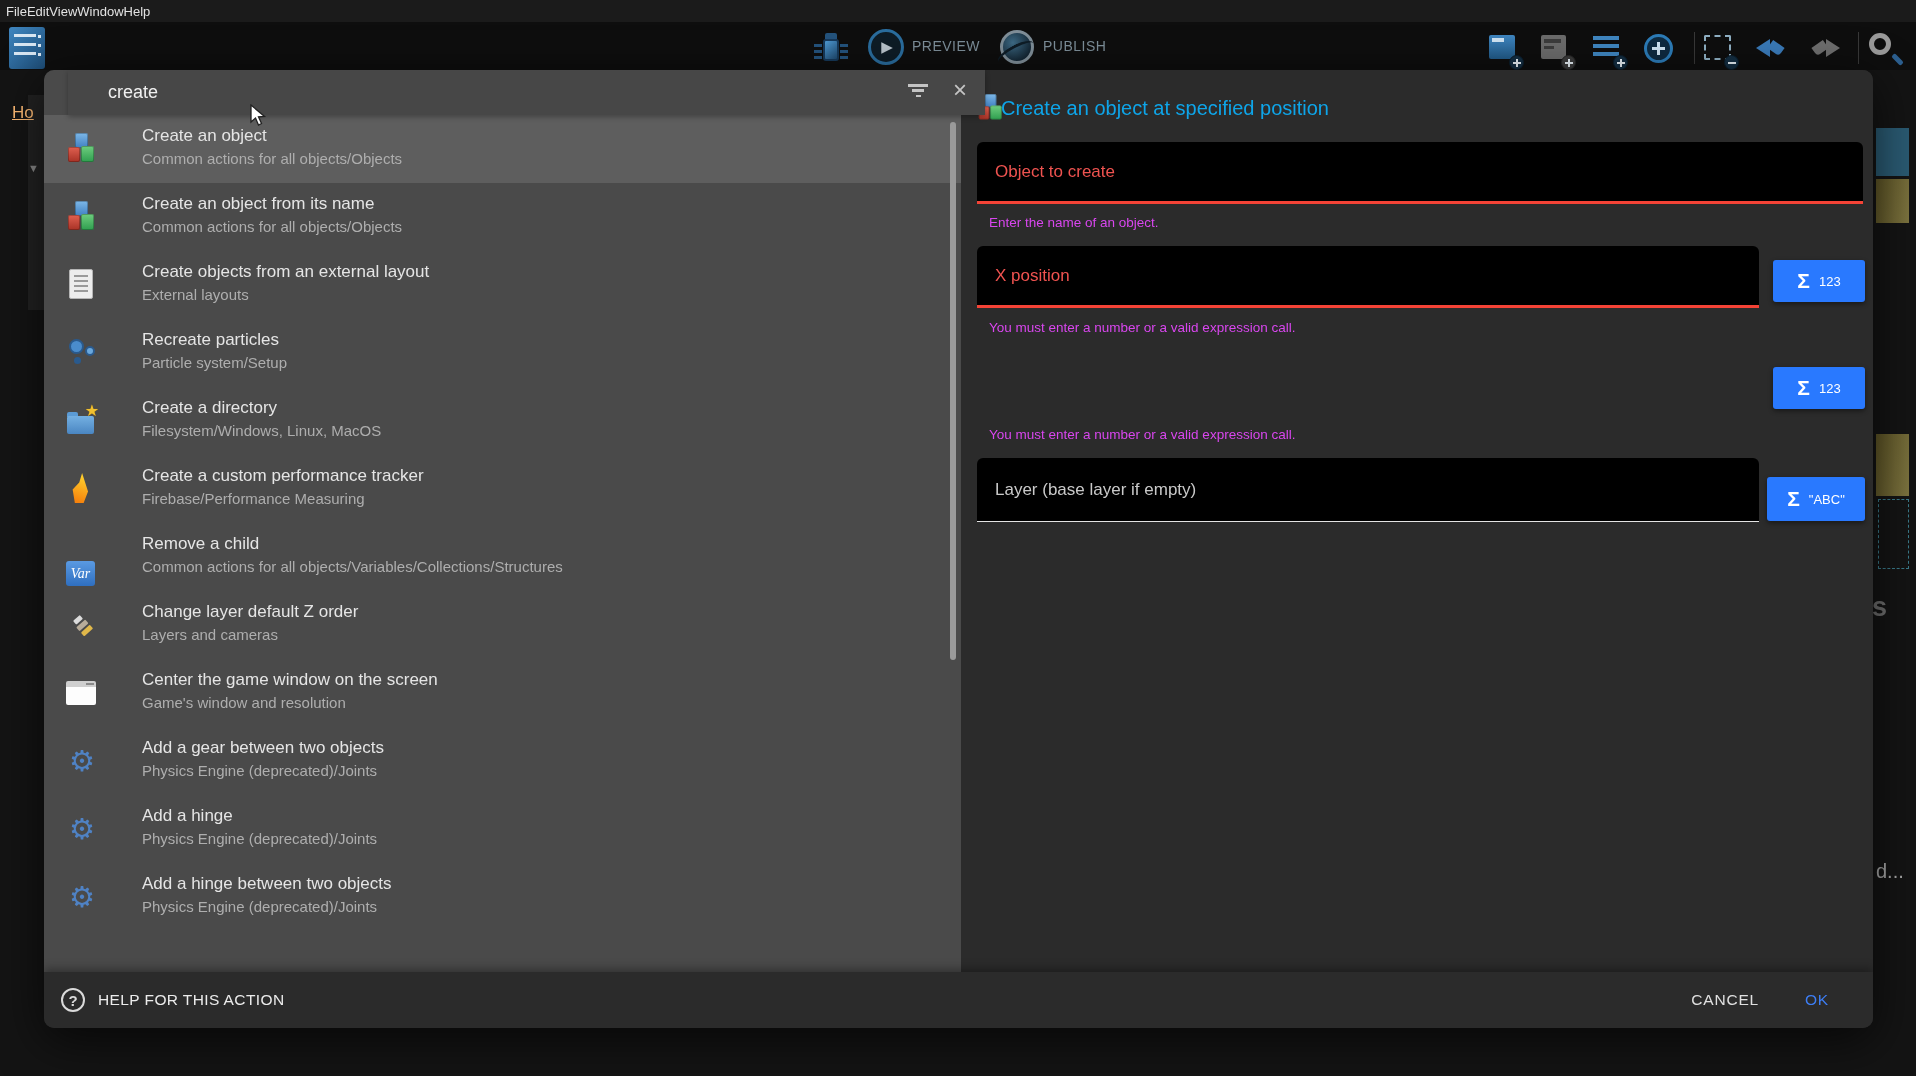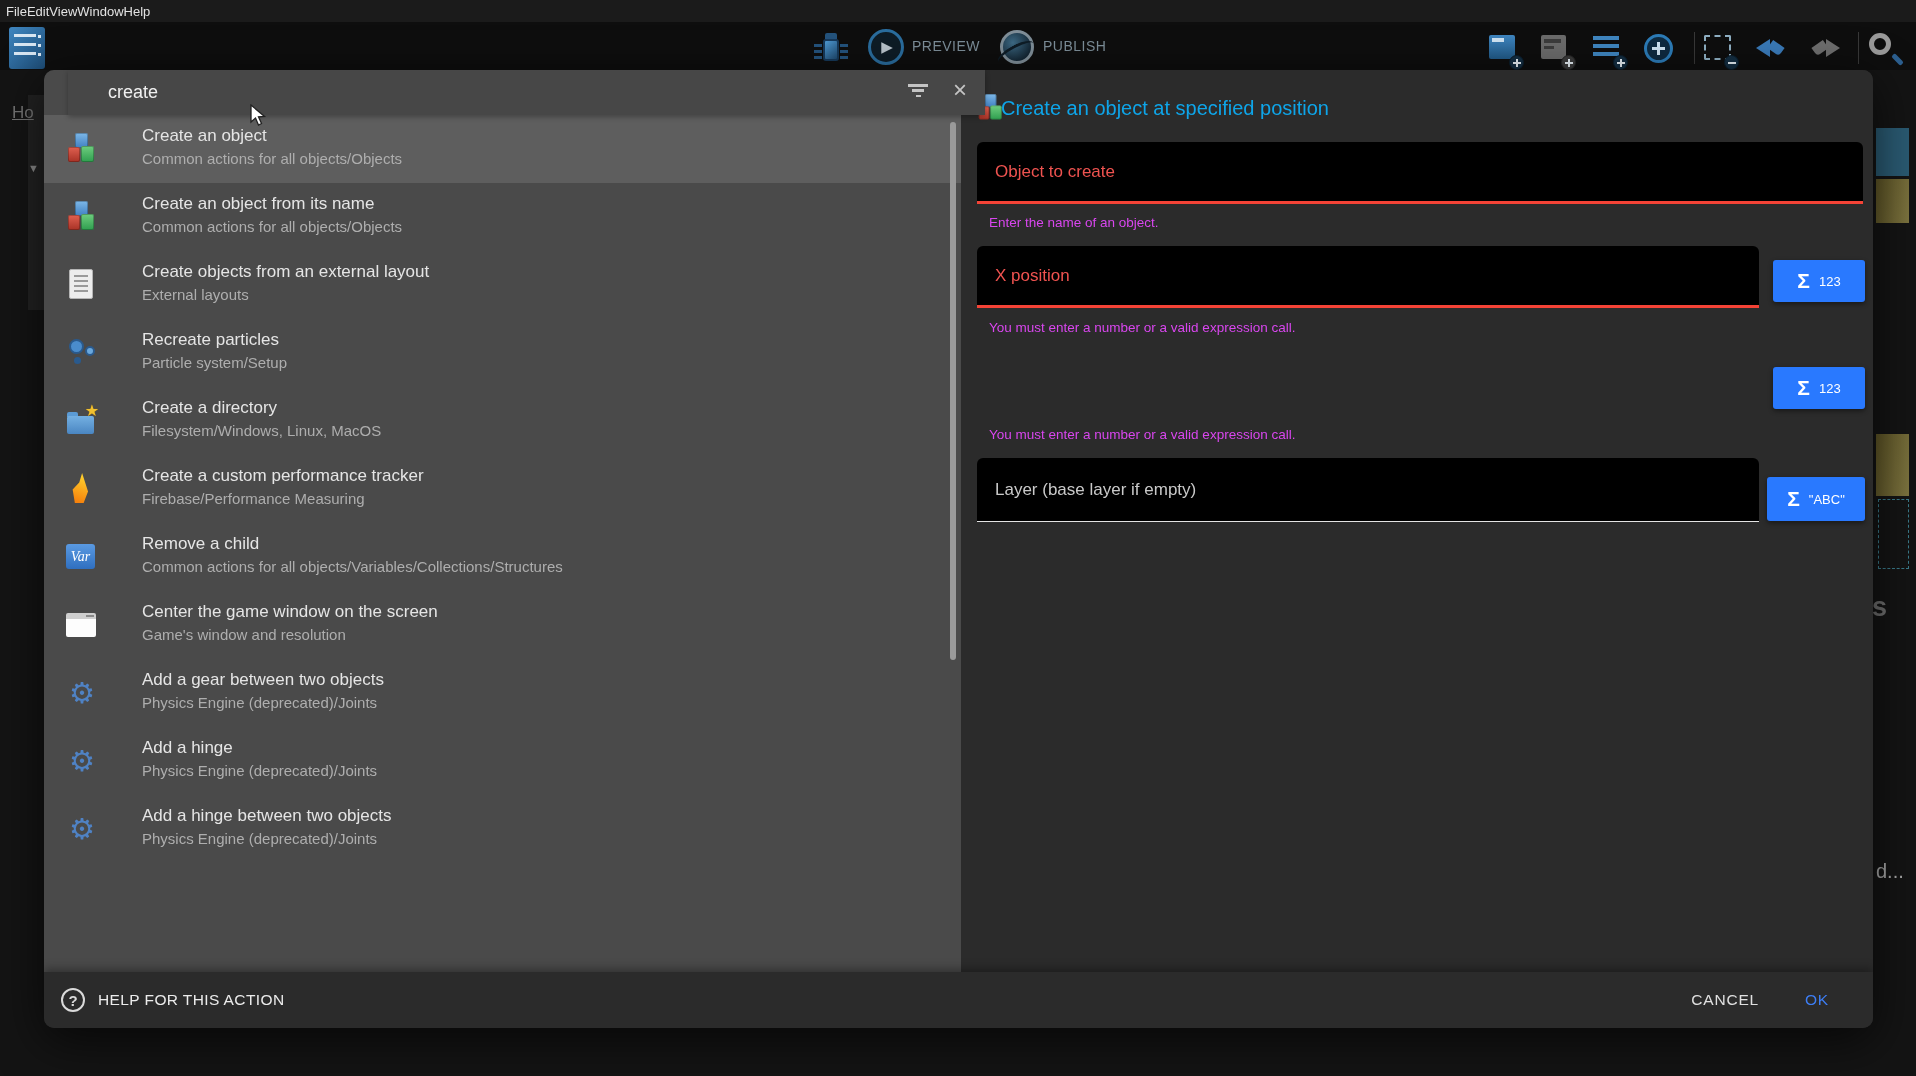--- a/index.html
+++ b/index.html
@@ -70,21 +70,21 @@
   .arrow-r { position:absolute; right:2px; top:8px; width:0; height:0;
     border-left:14px solid #6e6e6e; border-top:9px solid transparent; border-bottom:9px solid transparent; }
   .arrow-r::after { content:''; position:absolute; right:13px; top:-5px; width:14px; height:10px; background:#6e6e6e;
     transform:rotate(-35deg); border-radius:0 0 0 4px; }
   .mag { position:absolute; left:3px; top:2px; width:22px; height:22px; border-radius:50%; border:5px solid #9a9a9a; }
   .mag::after { content:''; position:absolute; left:17px; top:19px; width:13px; height:5px; background:#2c5f8f;
     transform:rotate(45deg); border-radius:2px; }
 
   
   .frag { position:absolute; z-index:2; }
-  .txt-ho { left:12px; top:103px; font-size:17px; color:#737373;text-decoration:underline; }
+  .txt-ho { left:12px; top:103px; font-size:17px; color:#fdba74;text-decoration:underline; }
   .caret-dn { left:28px; top:162px; font-size:11px; color:#8a8a8a; }
   .frag-teal { left:1876px; top:128px; width:33px; height:48px; background:#2a5a72; }
   .frag-olive1 { left:1876px; top:179px; width:33px; height:44px; background:linear-gradient(100deg,#5e5526,#7d7440); }
   .frag-olive2 { left:1876px; top:434px; width:33px; height:62px; background:linear-gradient(100deg,#5e5526,#7d7440); }
   .frag-dash { left:1878px; top:499px; width:31px; height:70px; border:1px dashed #3a7a8a; }
   .txt-s { left:1872px; top:592px; font-size:27px; font-weight:bold; color:#6f6f6f; }
   .txt-d { left:1876px; top:860px; font-size:20px; color:#a8a8a8; }
 
   
   .dialog { position:absolute; left:44px; top:70px; width:1829px; height:958px; background:#2b2b2b;
@@ -123,21 +123,21 @@
   .icon-particles i { position:absolute; border-radius:50%; }
   .icon-particles .p1 { left:3px; top:2px; width:15px; height:15px; background:#4a8ccc; border:2px solid #2a5a8d; }
   .icon-particles .p2 { left:19px; top:9px; width:10px; height:10px; background:#6aa8dd; border:2px solid #2a5a8d; }
   .icon-particles .p3 { left:8px; top:20px; width:7px; height:7px; background:#2a5a8d; }
   .icon-folder { position:relative; width:32px; height:32px; }
   .icon-folder .tab { position:absolute; left:1px; top:7px; width:11px; height:5px; background:#5b9bd5; border-radius:2px 2px 0 0; }
   .icon-folder .base { position:absolute; left:1px; top:11px; width:27px; height:18px; background:linear-gradient(#74b0e2,#4a86c2); border-radius:2px; }
   .icon-folder .star { position:absolute; right:-1px; top:-4px; font-size:16px; color:#f0c030; text-shadow:0 0 1px #a87800; }
   .icon-flame { width:22px; height:30px; margin-left:4px; background:linear-gradient(200deg,#ffcb2b 20%,#f6820c 90%);
     clip-path:polygon(55% 0,82% 62%,62% 100%,22% 100%,12% 55%,42% 32%); }
-  .icon-var { width:29px; height:25px; margin-top:3px; border-radius:3px; background:linear-gradient(#5a9ae2,#2f6fc0);
+  .icon-var { width:29px; height:25px; margin-top:20px; border-radius:3px; background:linear-gradient(#5a9ae2,#2f6fc0);
     color:#fff; font:italic 14px "Liberation Serif",serif; display:flex; align-items:center; justify-content:center; }
   .icon-zorder { width:32px; height:32px; display:flex; flex-direction:column; gap:2px; align-items:center;
     justify-content:center; transform:rotate(-42deg); }
   .icon-zorder i { width:12px; height:5px; border-radius:1px; }
   .icon-zorder .z1 { background:#dcdcdc; width:9px; } .icon-zorder .z2 { background:#b8ac9a; } .icon-zorder .z3 { background:#e0b84a; }
   .icon-window { width:30px; height:24px; margin-top:4px; background:#fdfdfd; border-radius:2px; border-top:6px solid #cfcfcf; position:relative; }
   .icon-window::before { content:''; position:absolute; right:2px; top:-4px; width:8px; height:2px; background:#8a8a8a; }
   .icon-gear { font-size:29px; color:#4f82c4; line-height:32px; text-align:center; width:32px; }
 
   
@@ -350,20 +350,31 @@
       <div class="result-row">
         <div class="row-icon">
           <div class="icon-var">Var</div>
         </div>
         <div class="row-text">
             <div class="row-title">Remove a child</div>
         <div class="row-sub">Common actions for all objects/Variables/Collections/Structures</div>
           </div>
       </div>
 
+      <div class="result-row">
+        <div class="row-icon icon-zorder">
+            <i class="z1"></i>
+            <i class="z2"></i>
+            <i class="z3"></i>
+          </div>
+        <div class="row-text">
+            <div class="row-title">Change layer default Z order</div>
+        <div class="row-sub">Layers and cameras</div>
+          </div>
+      </div>
 
       <div class="result-row">
         <div class="row-icon">
             <div class="icon-window"></div>
           </div>
         <div class="row-text">
             <div class="row-title">Center the game window on the screen</div>
         <div class="row-sub">Game's window and resolution</div>
           </div>
       </div>

